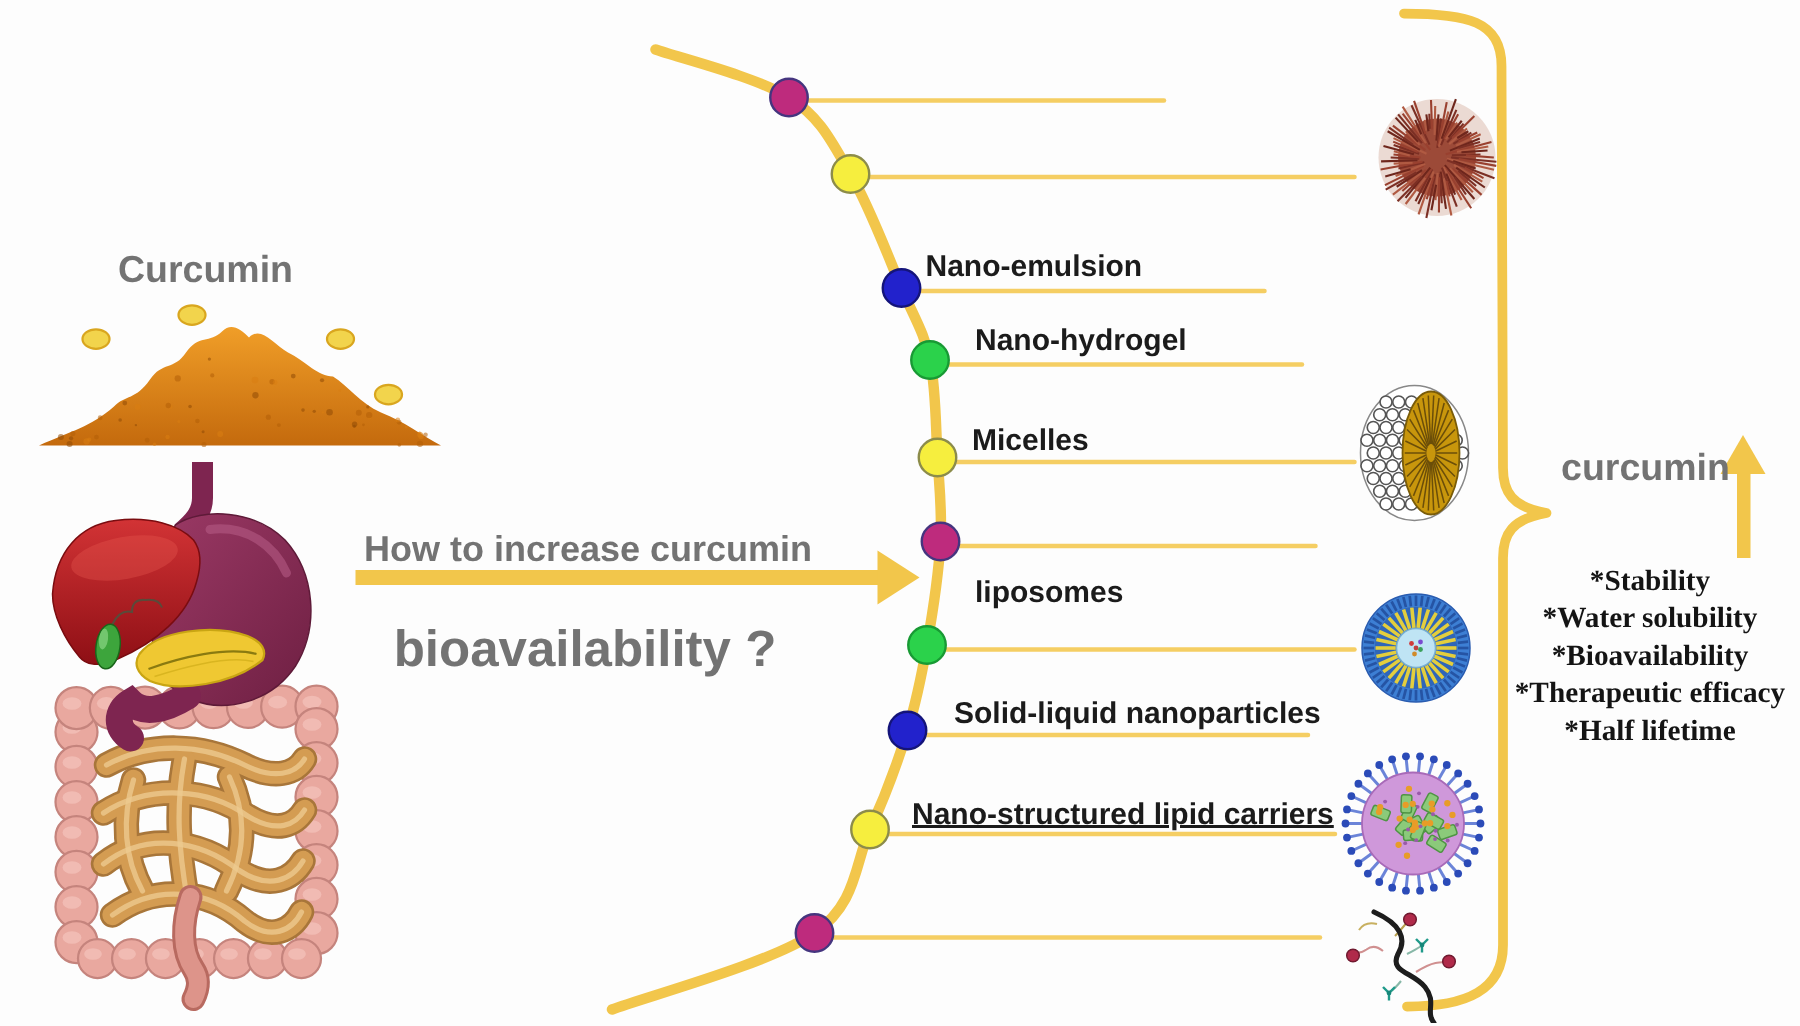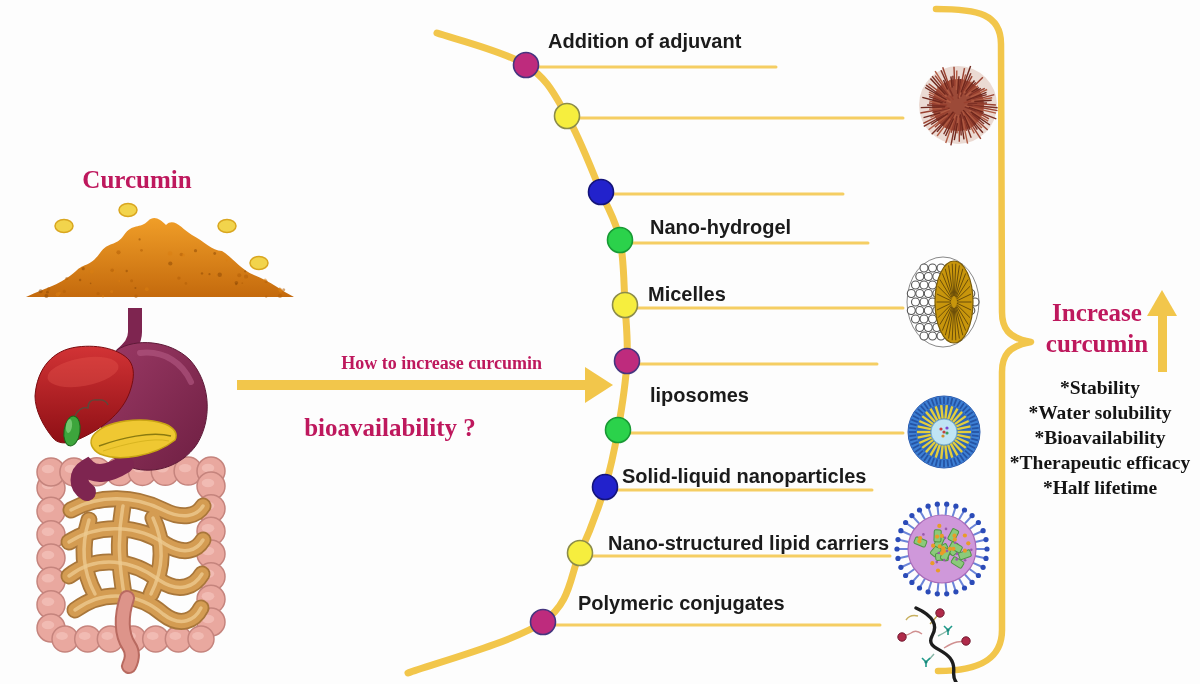--- a/index.html
+++ b/index.html
@@ -1,20 +1,20 @@
 <!DOCTYPE html>
 <html><head>
 <meta charset="utf-8">
 <style>
   html,body{margin:0;padding:0;background:#e8e8e8;}
   #figure{position:relative;width:1200px;height:684px;background:#fdfdfd;overflow:hidden;
           font-family:"Liberation Sans",sans-serif;}
   .abs{position:absolute;}
   .label{font:700 20px "Liberation Sans",sans-serif;color:#1b1b1b;white-space:nowrap;}
-  .serif{font-family:Liberation Serif, serif;font-weight:700;color:#be185d;}
+  .serif{font-family:Liberation Sans, sans-serif;font-weight:700;color:#737373;}
   .center{text-align:center;}
   #connector-overlay{position:absolute;left:0;top:0;pointer-events:none;}
   .benefit{font:700 19.5px "Liberation Serif",serif;color:#141414;line-height:25px;text-align:center;white-space:nowrap;}
 </style>
 </head>
 <body>
 
 <div id="figure">
 
   <div class="abs serif center" style="left:52px;top:166px;width:170px;font-size:25px;">Curcumin</div>
@@ -197,22 +197,22 @@
              C120,112 100,130 72,142 C60,147 52,145 48,140 C38,128 30,112 30,98 Z" fill="url(#livG)" stroke="#7a0c10" stroke-width="1"></path>
     <ellipse cx="78" cy="74" rx="36" ry="14" fill="#e85a50" opacity="0.35" transform="rotate(-10 78 74)"></ellipse>
     <path d="M70,118 q5,-10 13,-8 q0,-9 9,-8 q9,-1 11,5" stroke="#5a4a3a" stroke-width="1.4" fill="none"></path>
     <ellipse cx="67" cy="133" rx="8" ry="15" fill="#3da53c" stroke="#1a661a" stroke-width="1" transform="rotate(8 67 133)"></ellipse>
     <ellipse cx="64" cy="128" rx="3" ry="7" fill="#7fd07a" opacity="0.8" transform="rotate(8 64 128)"></ellipse>
     <path d="M88,138 C100,122 138,118 160,126 C170,130 173,136 170,142 C150,158 114,164 95,156 C86,151 84,144 88,138 Z" fill="#EFC832" stroke="#c9a513" stroke-width="1.5"></path>
     <path d="M94,148 C116,140 146,133 166,138" stroke="#8a7a10" stroke-width="1.5" fill="none"></path>
     <path d="M98,153 C120,146 148,139 164,143" stroke="#d9b520" stroke-width="1" fill="none"></path>
   </svg>
 
-  <div class="abs serif center" style="left:222px;top:353px;width:320px;font-size:18px;text-align:right;">How to increase curcumin</div>
-  <div class="abs serif center" style="left:240px;top:414px;width:300px;font-size:25px;">bioavailability ?</div>
+  <div class="abs serif center" style="left:232px;top:353px;width:320px;font-size:24px;">How to increase curcumin</div>
+  <div class="abs serif center" style="left:240px;top:414px;width:300px;font-size:34px;">bioavailability ?</div>
 
   <svg id="connector-overlay" width="1200" height="684" viewBox="0 0 1200 684">
 
     <rect x="237" y="380" width="350" height="10" fill="#F2C64B"></rect>
     <polygon points="585,367 585,403 613,385" fill="#F2C64B"></polygon>
 
     <path d="M437,33 C451.8,38.3 504.3,51.2 526,65 C547.7,78.8 554.5,94.8 567,116
          C579.5,137.2 592.2,171.3 601,192 C609.8,212.7 616,221.2 620,240
          C624,258.8 623.8,284.8 625,305 C626.2,325.2 628.2,340.2 627,361
          C625.8,382 621.7,409 618,430 C614.3,451 611.3,466.5 605,487
@@ -241,27 +241,26 @@
     <circle cx="580" cy="553" r="12.5" stroke-width="1.6" fill="#F6EE3E" stroke="#8C8C4A"></circle>
     <circle cx="543" cy="622" r="12.5" stroke-width="1.6" fill="#BE2B7D" stroke="#45357F"></circle>
 
     <path d="M936,9 C978,9 1001,14 1001,44 L1002,312 C1002,328 1008,338 1031,342
              C1008,346 1002,356 1002,372 L1002,630 C1002,660 978,671 938,671" fill="none" stroke="#F2C64B" stroke-width="6.5" stroke-linecap="round" stroke-linejoin="round"></path>
 
     <rect x="1158" y="312" width="9" height="60" fill="#F2C64B"></rect>
     <polygon points="1147,316 1177,316 1162,290" fill="#F2C64B"></polygon>
   </svg>
 
-  <div class="abs label" style="left:548px;top:30px;">Addition of adjuvant</div>
+  <div class="abs label" style="left:617px;top:167px;">Nano-emulsion</div>
   <div class="abs label" style="left:640px;top:216px;margin-left:10px;">Nano-hydrogel</div>
   <div class="abs label" style="left:648px;top:283px;text-align:right;">Micelles</div>
   <div class="abs label" style="left:650px;top:384px;">liposomes</div>
-  <div class="abs label" style="left:622px;top:465px;">Solid-liquid nanoparticles</div>
-  <div class="abs label" style="left:608px;top:532px;">Nano-structured lipid carriers</div>
-  <div class="abs label" style="left:578px;top:592px;">Polymeric conjugates</div>
+  <div class="abs label" style="left:636px;top:465px;">Solid-liquid nanoparticles</div>
+  <div class="abs label" style="left:608px;top:532px;text-decoration:underline;">Nano-structured lipid carriers</div>
 
   <svg class="abs" style="left:915px;top:60px;" width="86" height="88" viewBox="0 0 86 88">
       <g id="spike-g">
         <circle cx="43" cy="45" r="39" fill="#c58a74" opacity="0.3"></circle>
         <circle cx="43" cy="45" r="26" fill="#9c4a38"></circle>
         <line x1="52.3" y1="45.0" x2="82.6" y2="47.8" stroke="#7c2f24" stroke-width="1.4"></line>
         <line x1="57.5" y1="46.0" x2="82.5" y2="50.6" stroke="#99402f" stroke-width="1.4"></line>
         <line x1="49.6" y1="45.9" x2="81.0" y2="53.1" stroke="#b05a42" stroke-width="1.4"></line>
         <line x1="53.8" y1="47.3" x2="68.8" y2="52.4" stroke="#6e261c" stroke-width="1.4"></line>
         <line x1="49.7" y1="46.9" x2="81.3" y2="58.9" stroke="#7c2f24" stroke-width="1.4"></line>
@@ -669,21 +668,20 @@
         <line x1="66" y1="34" x2="66" y2="39" stroke="#1f9a8a" stroke-width="1.6"></line>
         <circle cx="66" cy="34" r="1.6" fill="#17877a"></circle>
         <line x1="44" y1="66" x2="48" y2="62" stroke="#1f9a8a" stroke-width="1.6"></line>
         <line x1="44" y1="66" x2="40" y2="62" stroke="#1f9a8a" stroke-width="1.6"></line>
         <line x1="44" y1="66" x2="44" y2="71" stroke="#1f9a8a" stroke-width="1.6"></line>
         <circle cx="44" cy="66" r="1.6" fill="#17877a"></circle>
       </g>
     </svg>
 
   <div class="abs serif center" style="left:1036px;top:297px;width:122px;font-size:25px;line-height:31px;">
-    <div>Increase</div>
     <div>curcumin</div>
   </div>
   <div class="abs" style="left:993px;top:375px;width:214px;">
     <div class="benefit">*Stability</div>
     <div class="benefit">*Water solubility</div>
     <div class="benefit">*Bioavailability</div>
     <div class="benefit">*Therapeutic efficacy</div>
     <div class="benefit">*Half lifetime</div>
   </div>
 

